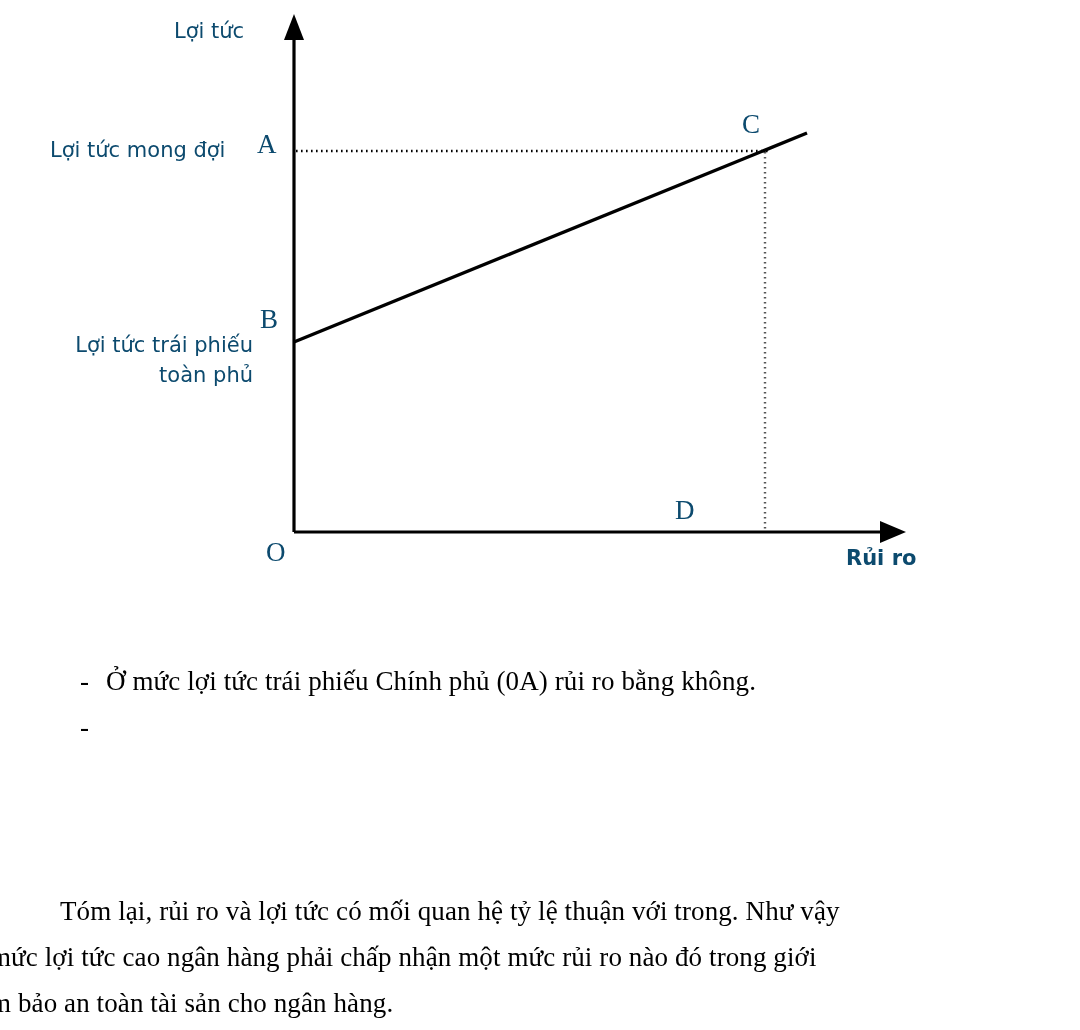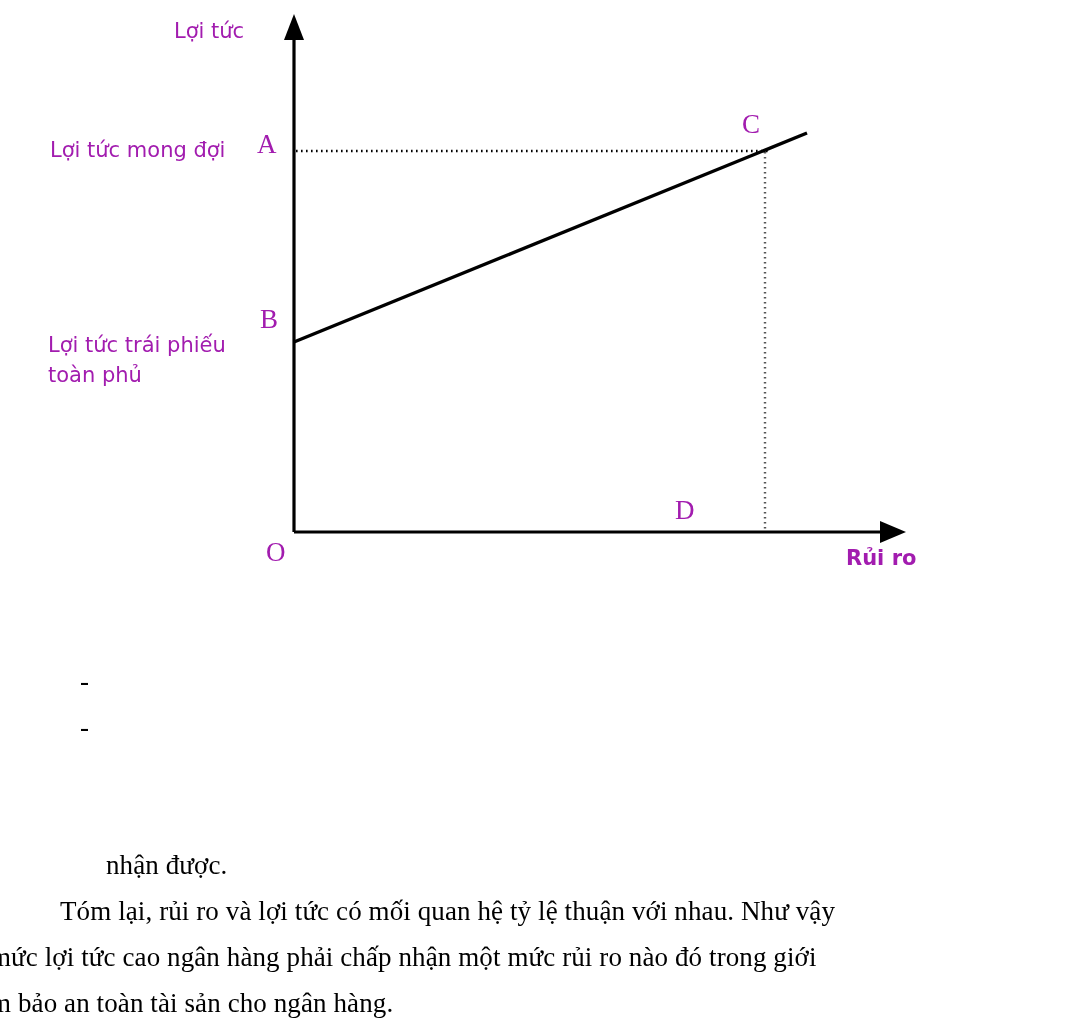--- a/index.html
+++ b/index.html
@@ -29,21 +29,21 @@
     left: 0;
     top: 0;
   }
 
   .fig-label {
     position: absolute;
     font-family: "DejaVu Sans", sans-serif;
     font-size: 21px;
     line-height: 28px;
     white-space: nowrap;
-    color: #a21caf;
+    color: #0c4a6e;
   }
   .fig-label.serif {
     font-family: "Liberation Serif", serif;
     font-size: 27px;
   }
 
   #yaxis-title {
     left: 174px;
     top: 17px;
   }
@@ -52,21 +52,21 @@
     top: 544px;
     font-weight: bold;
   }
   #label-expected {
     left: 50px;
     top: 136px;
   }
   #label-govbond {
     left: 48px;
     top: 330px;
-    text-align: left;
+    text-align: right;
     width: 205px;
     line-height: 30px;
     white-space: normal;
   }
   #point-a {
     left: 257px;
     top: 130px;
   }
   #point-b {
     left: 260px;
@@ -150,20 +150,20 @@
 
   <div class="fig-label serif" id="point-d">D</div>
 
   <div class="fig-label serif" id="point-o">O</div>
 </div>
 
 <div id="bodytext">
 
 
   <div class="bullet-dash" style="left:80px; top:58px;">-</div>
+  <div class="tline" style="left:106px; top:58px;">Ở mức lợi tức trái phiếu Chính phủ (0A) rủi ro bằng không.</div>
 
   <div class="bullet-dash" style="left:80px; top:104px;">-</div>
-  <div class="tline" style="left:106px; top:242px;">nhận được.</div>
 
-  <div class="tline" style="left:60px; top:288px;">Tóm lại, rủi ro và lợi tức có mối quan hệ  tỷ lệ thuận với nhau. Như vậy</div>
+  <div class="tline" style="left:60px; top:288px;">Tóm lại, rủi ro và lợi tức có mối quan hệ  tỷ lệ thuận với trong. Như vậy</div>
   <div class="tline" style="left:-10px; top:334px;">mức lợi tức cao ngân hàng phải chấp nhận một mức rủi ro nào đó trong giới</div>
   <div class="tline" style="left:-10px; top:380px;">m bảo an toàn tài sản cho ngân hàng.</div>
 </div>
 
 </body></html>

